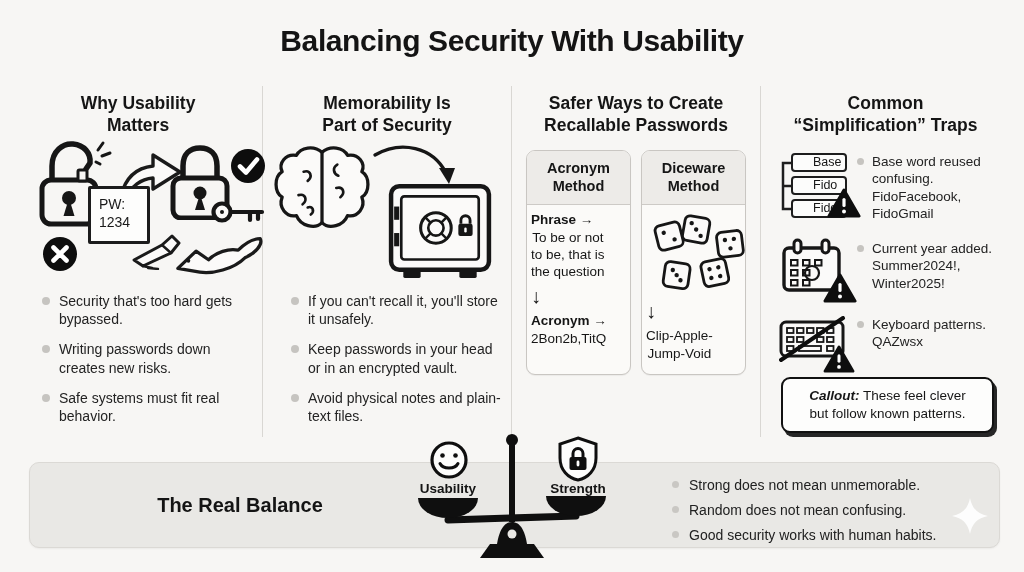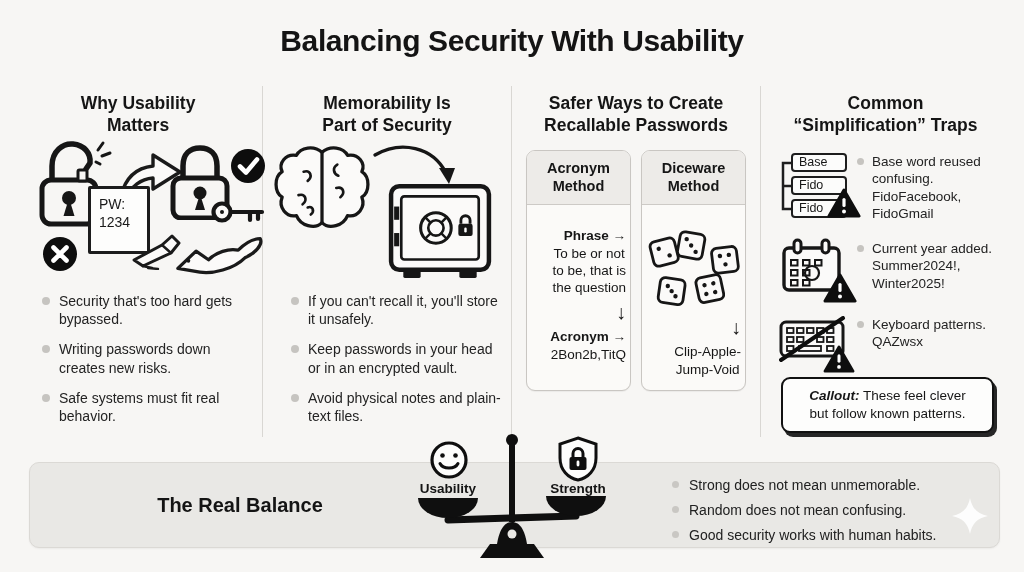--- a/index.html
+++ b/index.html
@@ -24,47 +24,47 @@
   .illus { position:relative; height:142px; margin-top:2px; }
   .illus svg, .illus .note, .illus .badge { position:absolute; }
 
   ul.blist { list-style:none; margin:10px 0 0; padding:0 6px 0 26px; }
   ul.blist li { position:relative; padding-left:17px; margin-bottom:12px;
                 font-size:14px; line-height:1.3; color:#232323; }
   ul.blist li::before { content:""; position:absolute; left:0; top:5px; width:8px; height:8px;
                 border-radius:50%; background:#c6c4c0; }
 
   
-  .note { width:62px; height:68px; background:#fdfdfc; border:3px solid #1c1c1c;
+  .note { width:62px; height:58px; background:#fdfdfc; border:3px solid #1c1c1c;
           border-radius:2px; padding:6px 0 0 8px; font-size:14px; line-height:1.3;
           color:#1a1a1a; }
 
   
   .cardrow { display:flex; gap:10px; margin:12px 12px 0;border-radius:31px; }
   .mcard { flex:1; background:#fbfaf8; border:1px solid #c9c6c2; border-radius:9px;
            box-shadow:0 1px 1px rgba(0,0,0,.05); overflow:hidden; display:flex; flex-direction:column; }
   .mcard .chead { background:#edebe8; border-bottom:1px solid #cdcac6; padding:9px 2px;
                   text-align:center; font-size:14.5px; font-weight:800; line-height:1.22; }
-  .mcard .cbody { padding:22px 4px 12px; text-align:center; font-size:13.5px; line-height:1.28;
-                  flex:1; display:flex; flex-direction:column; align-items:flex-end; justify-content:flex-start; }
+  .mcard .cbody { padding:6px 4px 12px; text-align:center; font-size:13.5px; line-height:1.28;
+                  flex:1; display:flex; flex-direction:column; align-items:flex-start; justify-content:flex-start; }
   .mcard .b { font-weight:800; }
   .mcard .darr { font-size:20px; line-height:1; margin:6px 0; font-weight:400; }
   .caprow { display:flex; gap:10px; margin:9px 12px 0; }
   .caprow .cap { flex:1; text-align:center; font-size:13.5px; line-height:1.3; color:#202020; }
 
   
   .trap { display:flex; align-items:flex-start; gap:4px; margin:13px 8px 0 16px; }
   .trap .ticon { position:relative; width:74px; height:60px; flex:none; }
   .trap .ttext { position:relative; flex:1; font-size:13.5px; line-height:1.28; color:#232323;
                  padding-left:15px; margin-top:2px; }
   .trap .ttext::before { content:""; position:absolute; left:0; top:5px; width:7px; height:7px;
                  border-radius:50%; background:#c6c4c0; }
   .tagbox { position:absolute; left:12px; border:2.5px solid #1d1d1d; border-radius:4px;
             background:#fcfcfb; width:56px; height:19px; font-size:12.5px; line-height:15px;
-            padding-left:6px; color:#161616; }
+            padding-left:20px; color:#161616; }
   .callout { margin:13px 14px 0 18px; background:#fdfdfc; border:2.5px solid #111;
              border-radius:9px; box-shadow:3px 4px 0 rgba(10,10,10,.88);
              padding:8px 8px; text-align:center; font-size:13.5px; line-height:1.32; }
   .callout .b { font-weight:800;font-style:italic; }
 
   
   .panel { position:absolute; left:29px; top:462px; width:971px; height:86px;
            background:#e9e8e5; border:1px solid #dbd9d5; border-radius:10px;
            box-shadow:0 1px 2px rgba(0,0,0,.05); }
   .real-balance { position:absolute; left:120px; top:462px; width:240px; height:86px;

